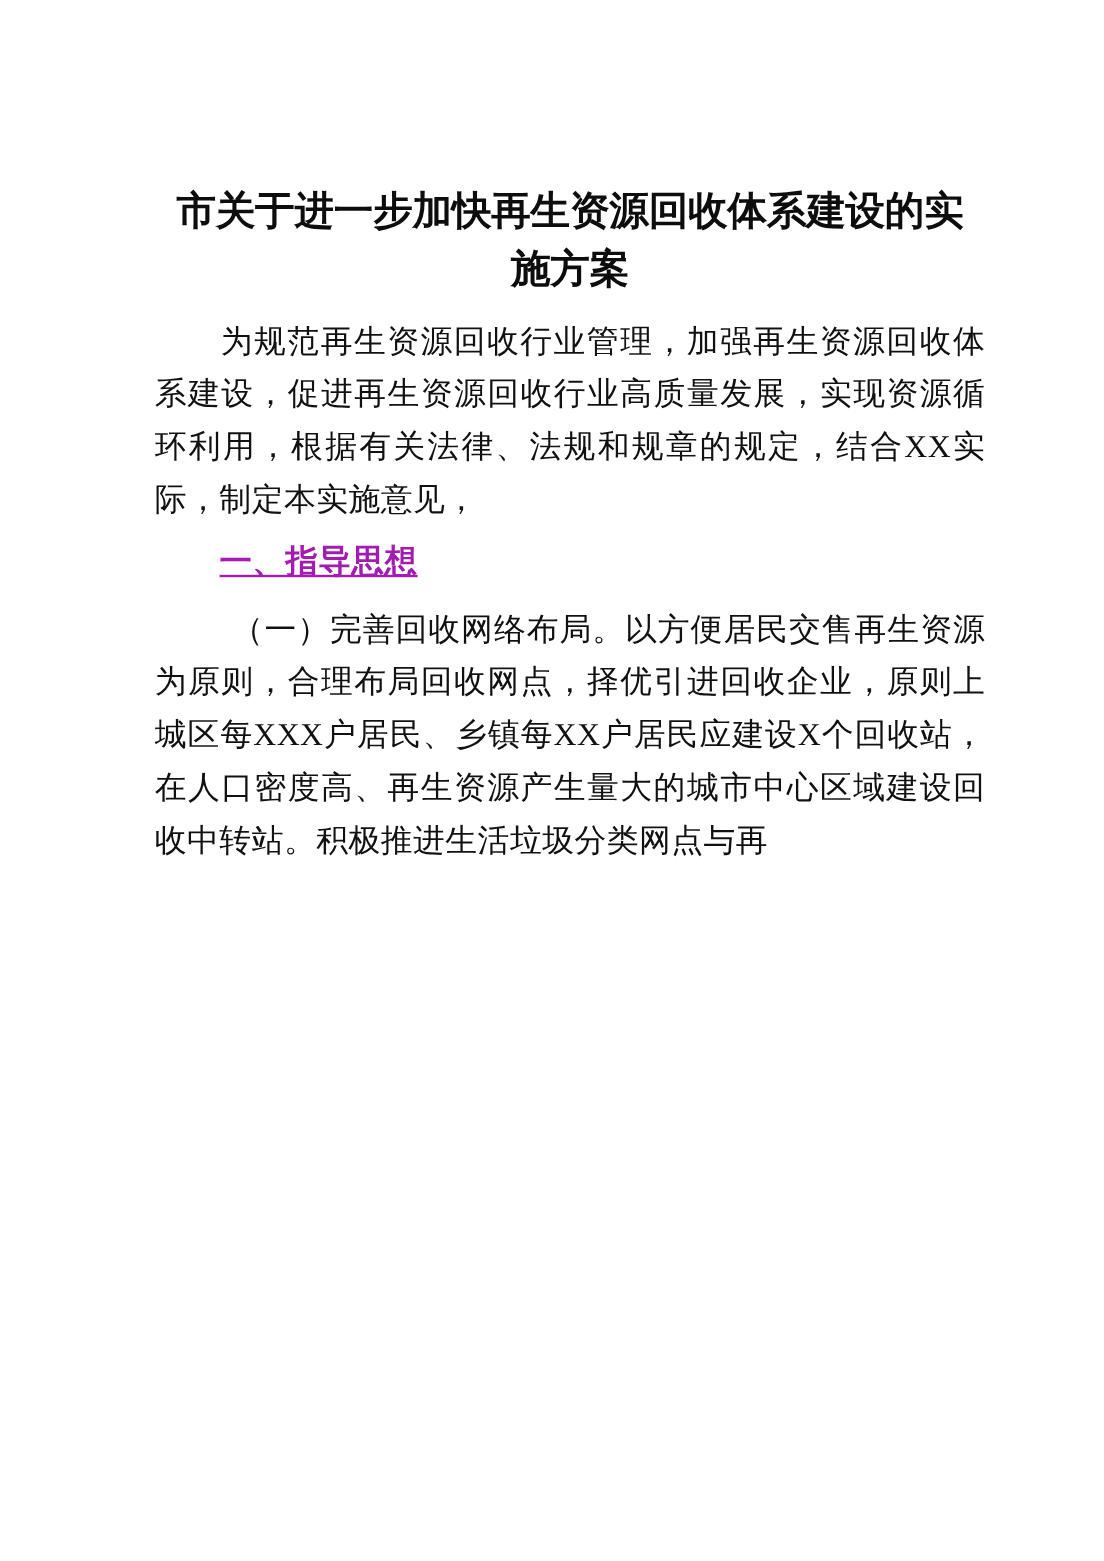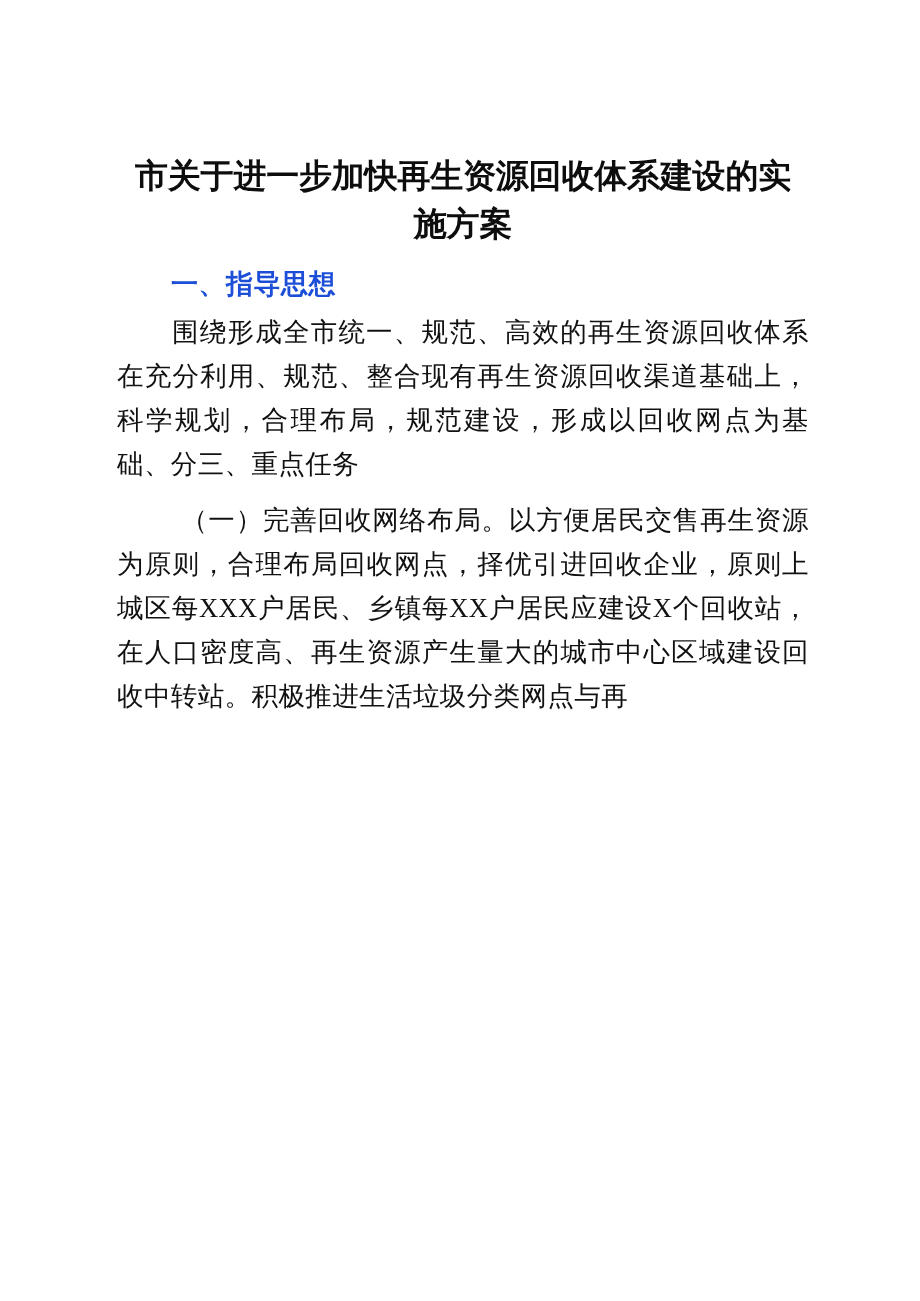--- a/index.html
+++ b/index.html
@@ -15,20 +15,21 @@
     color: #000000;
     -webkit-font-smoothing: antialiased;
   }
 
   .page {
     position: relative;
     width: 748px;
     height: 1301px;
     background: #ffffff;
     box-sizing: border-box;
+    margin-left: 12px;
   }
 
   .content {
     position: absolute;
     left: 117px;
     top: 152px;
     width: 692px;
   }
 
   
@@ -46,21 +47,22 @@
 
   
   .section-heading {
     font-family: "Liberation Sans", "DejaVu Sans", sans-serif;
     font-weight: 700;
     font-size: 27px;
     line-height: 44px;
     text-indent: 54px;
     margin: 8px 0 4px 0;
     letter-spacing: 0.5px;
-    color: #1d4ed8;
+    color: #a21caf;
+    text-decoration: underline;
   }
 
   
   .body-para {
     font-family: "Liberation Serif", "DejaVu Serif", serif;
     font-size: 26.5px;
     line-height: 44px;
     text-align: justify;
     text-justify: inter-ideograph;
     text-indent: 55px;
@@ -81,23 +83,23 @@
   }
 </style>
 </head>
 <body>
 
 <div class="page">
   <div class="content">
 
     <h1 class="doc-title">市关于进一步加快再生资源回收体系建设的实施方案</h1>
 
+    <p class="body-para">为规范再生资源回收行业管理，加强再生资源回收体系建设，促进再生资源回收行业高质量发展，实现资源循环利用，根据有关法律、法规和规章的规定，结合XX实际，制定本实施意见，</p>
 
     <h2 class="section-heading">一、指导思想</h2>
 
 
 
-    <p class="body-para">围绕形成全市统一、规范、高效的再生资源回收体系在充分利用、规范、整合现有再生资源回收渠道基础上，科学规划，合理布局，规范建设，形成以回收网点为基础、分三、重点任务</p>
 
     <p class="body-para subsection tight">（一）完善回收网络布局。以方便居民交售再生资源为原则，合理布局回收网点，择优引进回收企业，原则上城区每XXX户居民、乡镇每XX户居民应建设X个回收站，在人口密度高、再生资源产生量大的城市中心区域建设回收中转站。积极推进生活垃圾分类网点与再</p>
 
   </div>
 </div>
 
 </body></html>

